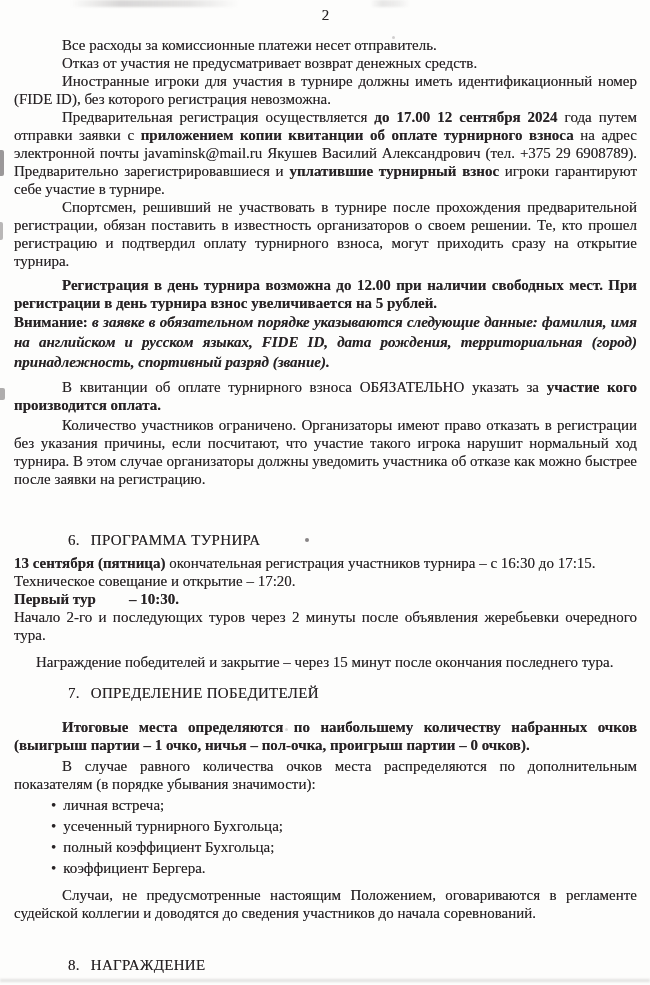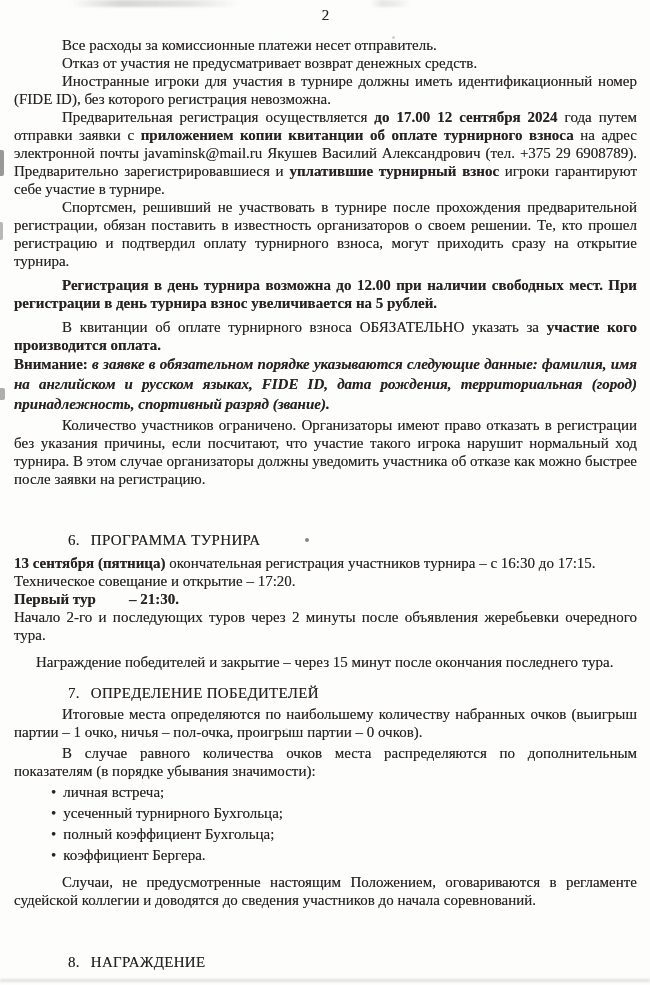--- a/index.html
+++ b/index.html
@@ -68,40 +68,40 @@
 
 <div class="page">
   <div class="page-number">2</div>
   <div class="doc">
       <div class="para indent"><span>Все расходы за комиссионные платежи несет отправитель.</span></div>
       <div class="para indent"><span>Отказ от участия не предусматривает возврат денежных средств.</span></div>
       <div class="para indent"><span>Иностранные игроки для участия в турнире должны иметь идентификационный номер (FIDE ID), без которого регистрация невозможна.</span></div>
       <div class="para indent"><span>Предварительная регистрация осуществляется </span><span class="b">до 17.00 12 сентября 2024</span><span> года путем отправки заявки с </span><span class="b">приложением копии квитанции об оплате турнирного взноса</span><span> на адрес электронной почты </span><span class="u">javaminsk@mail.ru Якушев Василий Александрович (тел. +375 29 6908789</span><span>). Предварительно зарегистрировавшиеся и </span><span class="b">уплатившие турнирный взнос</span><span> игроки гарантируют себе участие в турнире.</span></div>
       <div class="para indent"><span>Спортсмен, решивший не участвовать в турнире после прохождения предварительной регистрации, обязан поставить в известность организаторов о своем решении. Те, кто прошел регистрацию и подтвердил оплату турнирного взноса, могут приходить сразу на открытие турнира.</span></div>
       <div class="para indent" style="margin-top: 6px;"><span class="b">Регистрация в день турнира возможна до 12.00 при наличии свободных мест. При регистрации в день турнира взнос увеличивается на 5 рублей.</span></div>
+      <div class="para attention"><span class="b u">Внимание:</span><span> </span><span class="b i u">в заявке в обязательном порядке указываются следующие данные:  фамилия, имя на английском и русском языках, FIDE ID, дата рождения, территориальная (город) принадлежность, спортивный разряд (звание).</span></div>
       <div class="para indent" style="margin-top: 6px;"><span>В квитанции об оплате турнирного взноса ОБЯЗАТЕЛЬНО указать за </span><span class="b">участие кого производится оплата.</span></div>
-      <div class="para attention"><span class="b u">Внимание:</span><span> </span><span class="b i u">в заявке в обязательном порядке указываются следующие данные:  фамилия, имя на английском и русском языках, FIDE ID, дата рождения, территориальная (город) принадлежность, спортивный разряд (звание).</span></div>
       <div class="para indent" style="margin-top: 2px;"><span>Количество участников ограничено. Организаторы имеют право отказать в регистрации без указания причины, если посчитают, что участие такого игрока нарушит нормальный ход турнира. В этом случае организаторы должны уведомить участника об отказе как можно быстрее после заявки на регистрацию.</span></div>
       <div class="heading" style="margin-top: 43px;"><span class="h-num">6.</span><span>ПРОГРАММА ТУРНИРА</span></div>
       <div class="para" style="margin-top: 5px;"><span class="b">13 сентября (пятница)</span><span> окончательная регистрация участников турнира – с 16:30 до 17:15.</span></div>
       <div class="para"><span>Техническое совещание и открытие – 17:20.</span></div>
-      <div class="para"><span class="b">Первый тур</span><span class="b gap">– 21:30.</span></div>
+      <div class="para"><span class="b">Первый тур</span><span class="b gap">– 10:30.</span></div>
       <div class="para"><span>Начало  2-го и последующих туров через 2 минуты после объявления жеребьевки очередного тура.</span></div>
       <div class="para indent-sm" style="margin-top: 9px;"><span>Награждение победителей и закрытие – через 15 минут после окончания последнего тура.</span></div>
       <div class="heading" style="margin-top: 13px;"><span class="h-num">7.</span><span>ОПРЕДЕЛЕНИЕ ПОБЕДИТЕЛЕЙ</span></div>
-      <div class="para indent" style="margin-top: 3px;"><span>Итоговые места определяются по наибольшему количеству набранных очков (выигрыш партии – 1 очко, ничья – пол-очка, проигрыш партии – 0 очков).</span></div>
+      <div class="para indent" style="margin-top: 16px; font-weight: bold;"><span>Итоговые места определяются по наибольшему количеству набранных очков (выигрыш партии – 1 очко, ничья – пол-очка, проигрыш партии – 0 очков).</span></div>
       <div class="para indent" style="margin-top: 3px;"><span>В случае равного количества очков места распределяются по дополнительным показателям (в порядке убывания значимости):</span></div>
       <div class="bullet-list">
         <div class="bullet-item"><span class="bullet-glyph">•</span><span>личная встреча;</span></div>
         <div class="bullet-item"><span class="bullet-glyph">•</span><span>усеченный турнирного Бухгольца;</span></div>
         <div class="bullet-item"><span class="bullet-glyph">•</span><span>полный коэффициент Бухгольца;</span></div>
         <div class="bullet-item"><span class="bullet-glyph">•</span><span>коэффициент Бергера.</span></div>
       </div>
       <div class="para indent" style="margin-top: 9px;"><span>Случаи, не предусмотренные настоящим Положением, оговариваются в регламенте судейской коллегии и доводятся до сведения участников до начала соревнований.</span></div>
-      <div class="heading" style="margin-top: 44px;"><span class="h-num">8.</span><span>НАГРАЖДЕНИЕ</span></div>
+      <div class="heading" style="margin-top: 34px;"><span class="h-num">8.</span><span>НАГРАЖДЕНИЕ</span></div>
     </div>
 
   <div class="top-smudge" style="left:70px;width:170px;"></div>
   <div class="top-smudge" style="left:370px;width:40px;opacity:.6;"></div>
   <div class="edge-mark" style="top:150px;width:4px;height:26px;opacity:.5;"></div>
   <div class="edge-mark" style="top:222px;width:3px;height:18px;opacity:.35;"></div>
   <div class="edge-mark" style="top:388px;width:5px;height:12px;opacity:.4;"></div>
   <div class="speck" style="left:305px;top:538px;width:4px;height:4px;opacity:.65;"></div>
   <div class="speck" style="left:392px;top:36px;width:3px;height:3px;opacity:.25;"></div>
   <div class="speck" style="left:285px;top:728px;width:3px;height:3px;opacity:.2;"></div>

